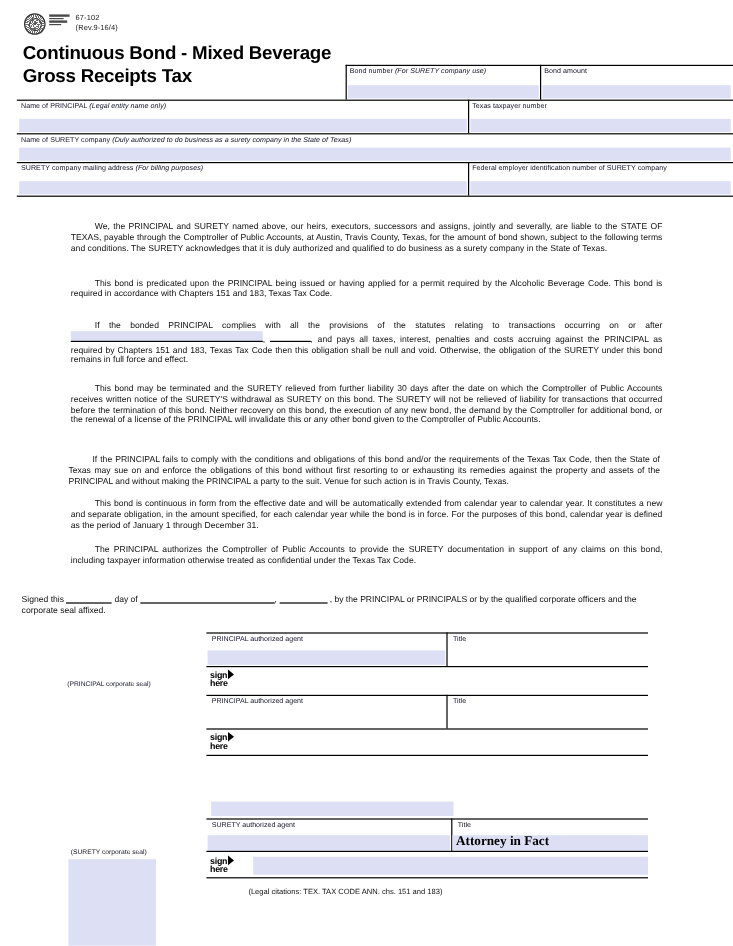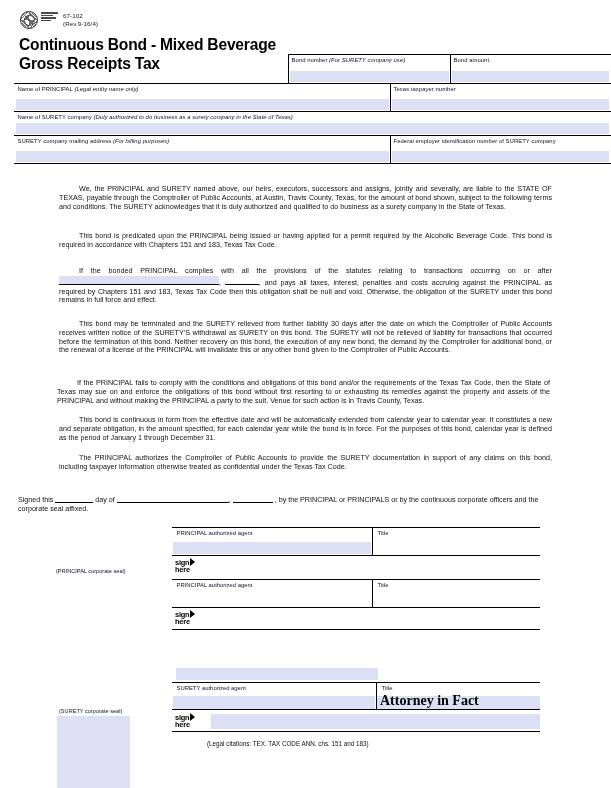--- a/index.html
+++ b/index.html
@@ -83,21 +83,21 @@
     letter-spacing:-0.2px;color:#000;
   }
   .signhere .arrow{
     display:inline-block;width:0;height:0;vertical-align:-1px;
     border-left:5px solid #000;border-top:4px solid transparent;border-bottom:4px solid transparent;
     margin-left:1px;
   }
   .fill{position:absolute;background:#dde0f5;}
   .prefill{
     position:absolute;font-family:"Liberation Serif","DejaVu Serif",serif;
-    font-weight:bold;font-size:14px;line-height:10px;color:#000;
+    font-weight:bold;font-size:11px;line-height:10px;color:#000;
   }
   .footer{
     position:absolute;font-size:6.3px;color:#101010;white-space:nowrap;
   }
 </style>
 </head>
 <body>
 
 <div class="page">
 
@@ -192,21 +192,21 @@
   <div class="para" style="left:59px;top:454px;width:493px;">
     <span class="ind"></span><span>The PRINCIPAL authorizes the Comptroller of Public Accounts to provide the SURETY documentation in support of any claims on this bond, including taxpayer information otherwise treated as confidential under the Texas Tax Code.</span>
   </div>
 
   <div class="sigline" style="left:18px;top:495px;width:580px;">
     <span>Signed this</span>
     <span class="ul" style="width:38px;"></span>
     <span>day of</span>
     <span class="ul" style="width:112px;"></span><span>,</span>
     <span class="ul" style="width:40px;"></span>
-    <span>, by the PRINCIPAL or PRINCIPALS or by the continuous corporate officers and the</span>
+    <span>, by the PRINCIPAL or PRINCIPALS or by the qualified corporate officers and the</span>
     <div>corporate seal affixed.</div>
   </div>
 
   <div class="sealnote" style="left:56px;top:568px;">(PRINCIPAL corporate seal)</div>
 
   <div class="rule-t" style="left:172px;top:527px;width:368px;"></div>
   <div class="rule-v" style="left:372px;top:527px;height:28px;"></div>
   <div class="boxlabel" style="position:absolute;left:174px;top:528px;">PRINCIPAL authorized agent</div>
   <div class="fill" style="left:173px;top:542px;width:198px;height:12px;"></div>
   <div class="boxlabel" style="position:absolute;left:375px;top:528px;">Title</div>

